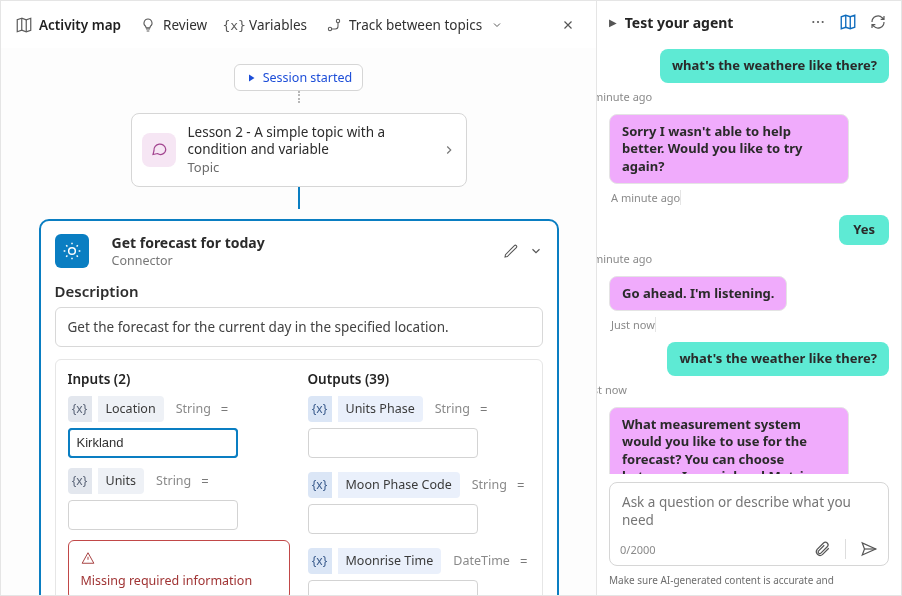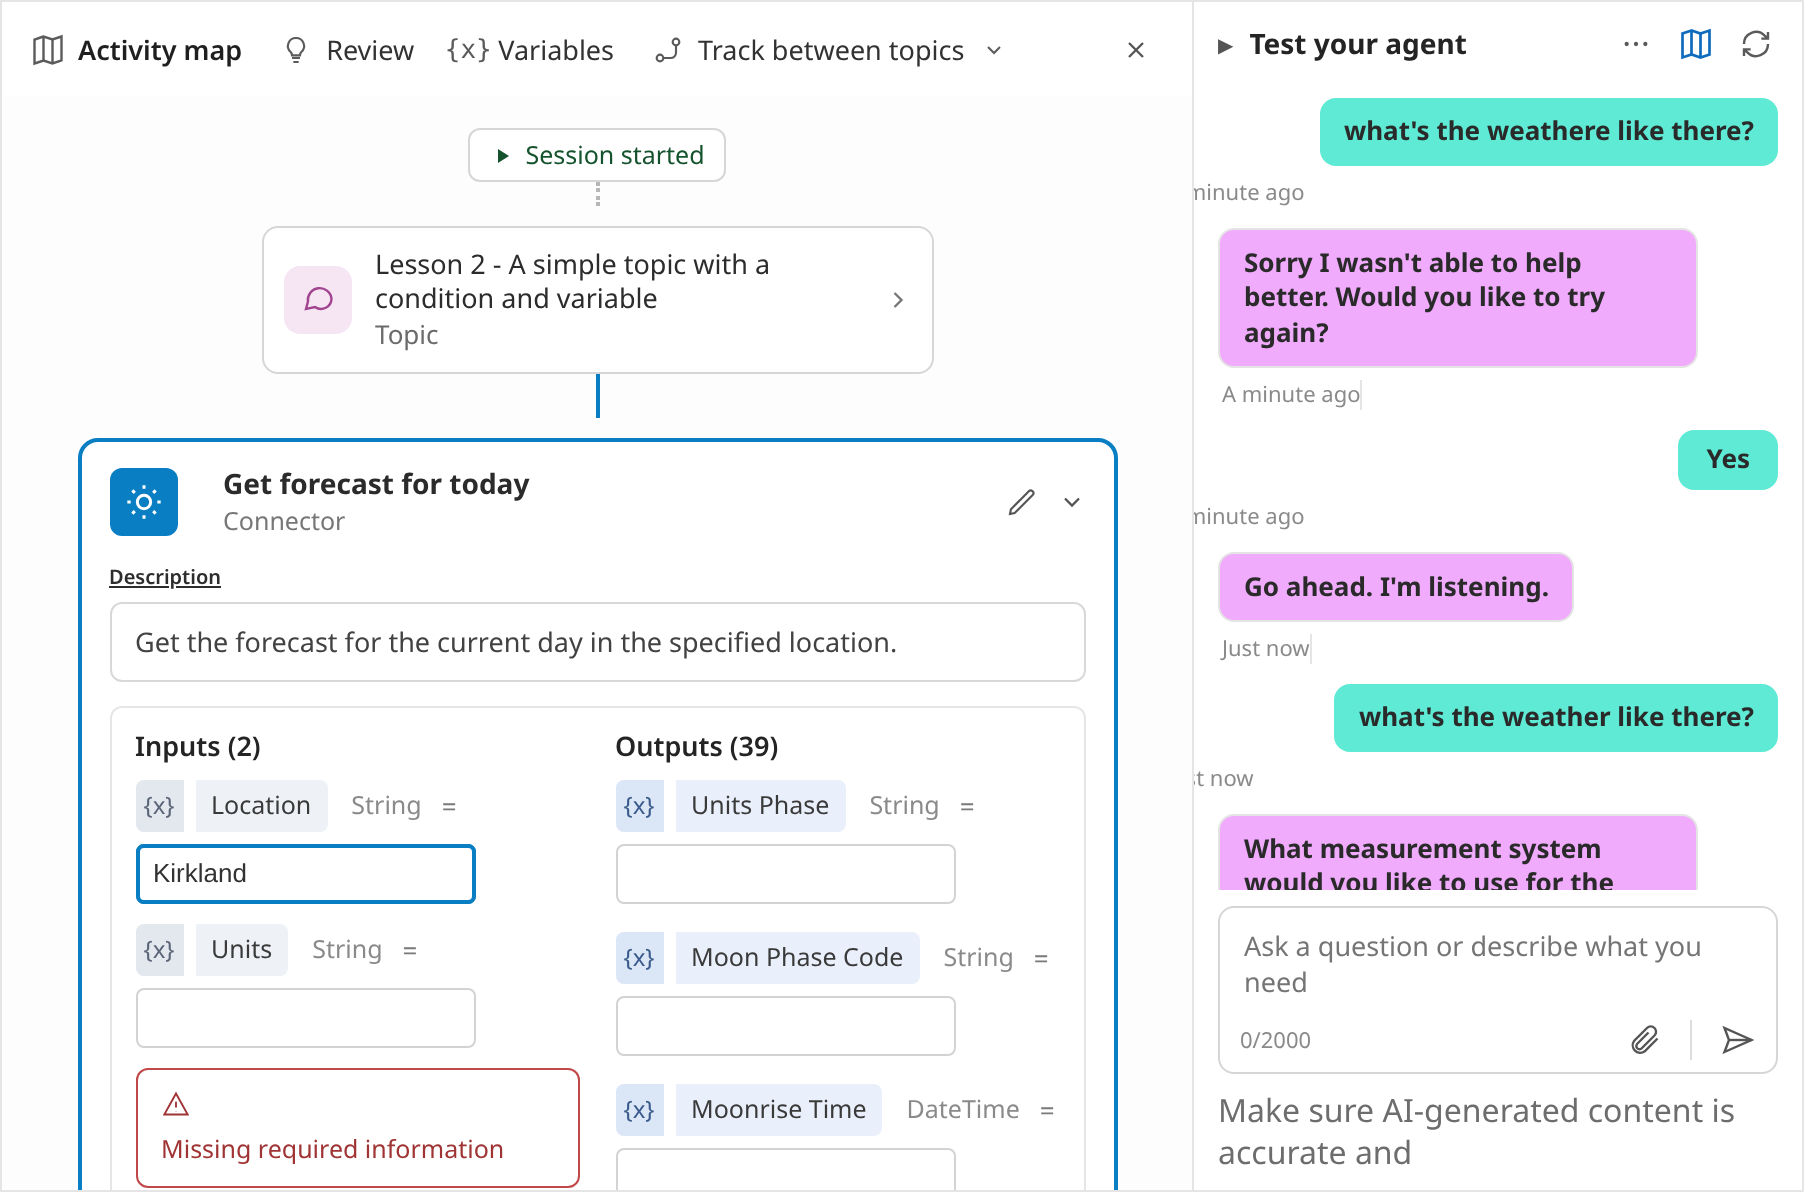--- a/index.html
+++ b/index.html
@@ -10,40 +10,40 @@
 
   .toolbar { display: flex; align-items: center; gap: 18px; padding: 10px 14px 8px 14px; border-bottom: 1px solid transparent; }
   .toolbar .tab { display: flex; align-items: center; gap: 6px; font-size: 13.5px; color: #323232; }
   .toolbar .tab .ico { width: 18px; height: 18px; display: inline-flex; align-items:center; justify-content:center; color: #5b5b5b; }
   .toolbar .tab.active { font-weight: 600; color: #1f1f1f; }
   .toolbar .close { margin-left: auto; width: 28px; height: 28px; display: flex; align-items: center; justify-content: center; color: #555; border-radius: 4px; }
 
   .canvas { flex: 1; position: relative; overflow: auto; background: #fdfdfd; }
   .canvas-inner { position: relative; width: 100%; min-height: 600px; display: flex; flex-direction: column; align-items: center; }
 
-  .session-pill { margin-top: 16px; display: inline-flex; align-items: center; gap: 6px; border: 1px solid #d6d6d6; background: #fff; border-radius: 6px; padding: 4px 10px; font-size: 12.5px; color: #14532d; }
+  .session-pill { margin-top: 16px; display: inline-flex; align-items: center; gap: 6px; border: 1px solid #d6d6d6; background: #fff; border-radius: 6px; padding: 4px 10px; font-size: 12.5px; color: #1d4ed8; }
 
   .vline { width: 2px; height: 12px; border-left: 2px dotted #b7b7b7; }
   .vline.solid-blue { border-left: 2px solid #0a7ec2; height: 22px; }
 
   .lesson-card { margin-top: 10px; width: 336px; border: 1px solid #d6d6d6; border-radius: 8px; background: #fff; padding: 10px 10px; display: flex; align-items: center; gap: 12px; }
   .lesson-icon { width: 34px; height: 34px; border-radius: 8px; background: #f6e6f4; display: flex; align-items: center; justify-content: center; color: #a2448f; }
   .lesson-text { flex: 1; }
   .lesson-title { font-size: 13.5px; line-height: 1.25; color: #2c2c2c; }
   .lesson-sub { font-size: 13px; color: #6b6b6b; }
   .chev { color: #767676; }
 
   .node-card { margin-top: 10px; width: 520px; border: 2px solid #0a7ec2; border-radius: 10px; background: #fff; padding: 12px 14px 14px 14px; box-shadow: 0 0 0 0 rgba(0,0,0,0); }
   .node-head { display: flex; align-items: center; gap: 23px; }
   .node-icon { width: 34px; height: 34px; border-radius: 6px; background: #0a7ec2; display: flex; align-items: center; justify-content: center; color: #fff; }
   .node-title { font-weight: 700; font-size: 14px; color: #2b2b2b; }
   .node-sub { font-size: 12.5px; color: #777; }
   .node-tools { margin-left: auto; display: flex; align-items: center; gap: 10px; color: #555; }
 
-  .sec-label { font-weight: 600; margin-top: 12px; font-size: 10px; color: #2d2d2d; text-decoration: underline; }
+  .sec-label { font-weight: 600; margin-top: 12px; font-size: 15px; color: #2d2d2d; }
   .desc-box { margin-top: 6px; border: 1px solid #d8d8d8; border-radius: 6px; padding: 10px 12px; font-size: 13.5px; color: #424242; }
 
   .io-wrap { display: flex; gap: 18px; margin-top: 12px; border: 1px solid #e6e6e6; border-radius: 6px; padding: 10px 12px 14px 12px; }
   .io-col { flex: 1; min-width: 0; }
   .io-head { font-weight: 600; margin-bottom: 8px; font-size: 13.5px; }
 
   .var-row { display: flex; align-items: center; gap: 6px; margin-bottom: 6px; }
   .var-chip { display:inline-flex; align-items:center; gap:6px; height:26px; border-radius:4px; }
   .var-x { display:inline-flex; align-items:center; justify-content:center; width:24px; height:26px; background:#e3e7ee; color:#5b6578; font-size:12px; border-radius: 4px 0 0 4px; }
   .var-name { background:#eef1f6; color:#3a3a3a; font-size:12.5px; padding:0 8px; height:26px; display:inline-flex; align-items:center; border-radius: 0 4px 4px 0; }
@@ -72,21 +72,21 @@
   .stamp.right { align-self:flex-end; }
   .stamp.left  { align-self:flex-start; }
 
   .composer { border:1px solid #d6d6d6; border-radius:8px; margin: 8px 12px; padding: 8px 10px 6px 10px; display:flex; flex-direction:column; gap:8px; }
   .composer textarea { border:none; resize:none; font-family:inherit; font-size:13.5px; color:#555; height:40px; outline:none; }
   .composer .crow { display:flex; align-items:center; justify-content:space-between; }
   .counter { font-size: 11px; color:#8a8a8a; }
   .cicons { display:flex; align-items:center; gap:14px; color:#555; }
   .cicons .divider { width:1px; height:20px; background:#ddd; }
 
-  .disclaimer { font-size: 16px; color:#6d6d6d; padding: 0 12px 8px 12px; line-height:1.3; }
+  .disclaimer { font-size: 10px; color:#6d6d6d; padding: 0 12px 8px 12px; line-height:1.3; }
   svg { display:block; }
 </style>
 </head>
 <body>
 
 <div class="app">
 
   <div class="left">
     <div class="toolbar">
       <div class="tab active">

